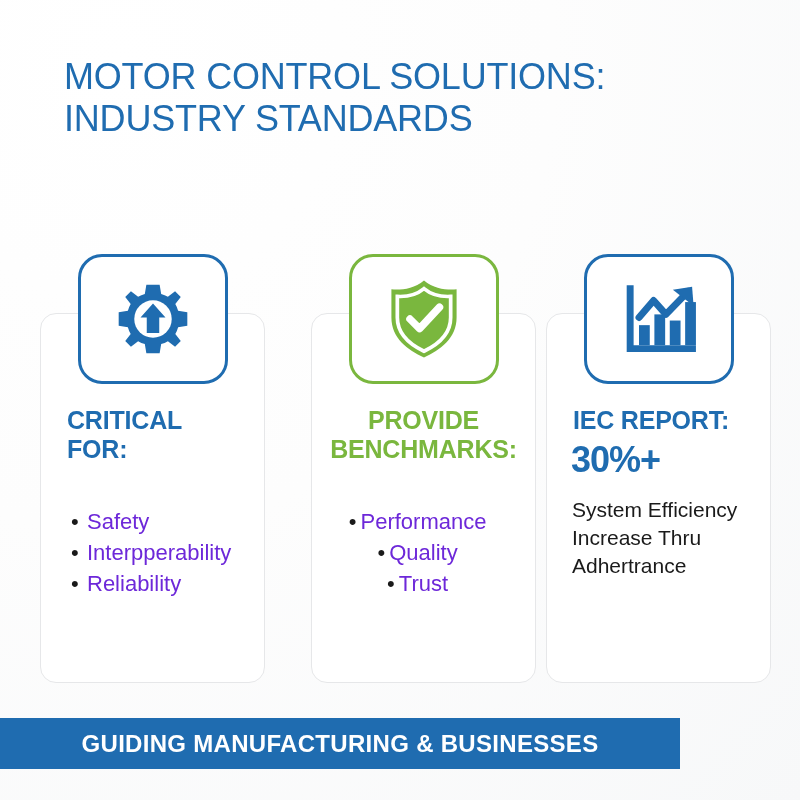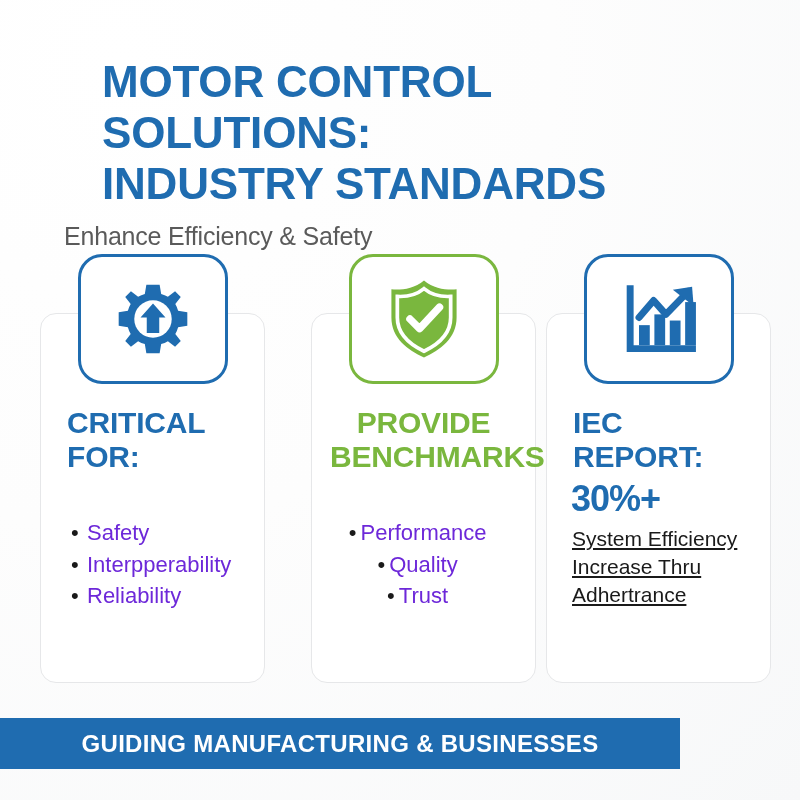--- a/index.html
+++ b/index.html
@@ -17,28 +17,27 @@
     overflow:hidden;
   }
 
   
   #header {
     position:absolute;
     left:64px; top:56px;
     width:700px;
   }
   #title {
-    font-size:44px;
-    font-weight:bold;
+    font-size:36px;
+    font-weight:normal;
     line-height:1.16;
     letter-spacing:-0.2px;
     color:#1f6cb0;
     text-transform:uppercase;
     white-space:pre-line;
-    margin-left:38px;
   }
   #subtitle {
     margin-top:13px;
     font-size:25px;
     font-weight:normal;
     color:#5a5a5a;
     letter-spacing:-0.2px;
   }
 
   
@@ -80,21 +79,21 @@
 
   
   .card-body {
     position:absolute;
     left:0; right:0;
     top:92px;
     padding:0 18px;
   }
 
   .card-heading {
-    font-size:30px;
+    font-size:25px;
     font-weight:bold;
     line-height:1.14;
     text-transform:uppercase;
     letter-spacing:-0.2px;
     white-space:pre-line;
   }
   .card-heading.blue  { color:#1f6cb0; }
   .card-heading.green { color:#7ab73e; }
 
   .c1 .card-heading { text-align:left;   padding-left:8px; }
@@ -120,27 +119,26 @@
   .big-number {
     margin-top:6px;
     padding-left:6px;
     font-size:36px;
     font-weight:bold;
     line-height:1.05;
     color:#1f6cb0;
     letter-spacing:-1px;
   }
   .card-note {
-    margin-top:7px;
+    margin-top:18px;
     padding-left:7px;
     font-size:21px;
     line-height:1.32;
     color:#1a1a1a;
     white-space:pre-line;
-    text-decoration:underline;
   }
 
   
   #footer {
     position:absolute;
     left:0; top:718px;
     width:680px; height:51px;
     background:#1f6cb0;
     display:flex;
     align-items:center;
@@ -155,21 +153,20 @@
   }
 </style>
 </head>
 <body>
 
 <div id="page">
 
   <div id="header">
     <div id="title">Motor Control Solutions:
 Industry Standards</div>
-    <div id="subtitle">Enhance Efficiency &amp; Safety</div>
   </div>
 
   <div id="cards">
 
     <div class="card c1">
       <div class="icon-tile blue">
         <span>
           <svg width="78" height="78" viewBox="0 0 100 100">
             <path fill="#1f6cb0" d="M50 6 L58.5 6 L60.5 17.8
               a33.5 33.5 0 0 1 8.6 3.6 L78.3 14.4 L85.6 21.7 L78.6 30.9

